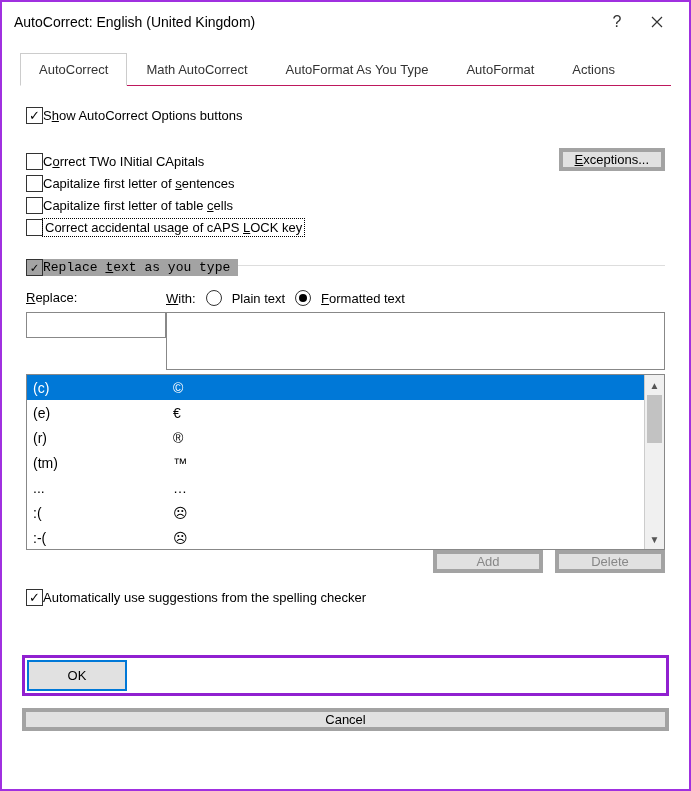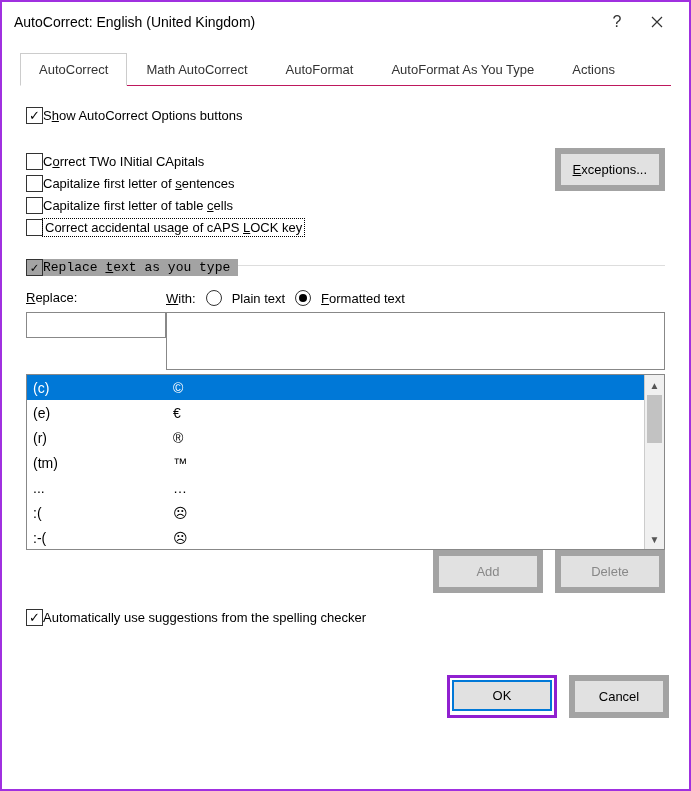--- a/index.html
+++ b/index.html
@@ -66,24 +66,24 @@
       cursor: pointer;
       flex-shrink: 0;
     }
     .chk.checked::after { content: "✓"; }
     .top-section {
       display: flex;
       justify-content: space-between;
       align-items: flex-start;
     }
     .btn-std {
-      padding: 8px 12px;
+      padding: 0 12px;
       font-size: 13px;
       background: #e1e1e1;
-      border: 6px solid #a3a3a3;
+      border: 4px solid #a3a3a3;
       cursor: pointer;
       min-width: 88px;
       text-align: center;
     }
     .btn-disabled {
       color: #888;
     }
     .group-frame {
       border-top: 1px solid #ddd;
       margin-top: 24px;
@@ -158,20 +158,21 @@
       position: absolute; top: 0; left: 2px; right: 2px; height: 48px;
       background: #c2c2c2;
     }
     .btn-row {
       display: flex; justify-content: flex-end; gap: 12px;
     }
     .footer-btns {
       display: flex; justify-content: flex-end; gap: 12px;
       padding: 16px 20px;
       margin-top: 22px;
+      flex-direction: column;
     }
     .btn-ok-wrap {
       border: 3px solid #9020d0;
       padding: 2px;
     }
     .btn-ok {
       padding: 6px 12px;
       font-size: 13px;
       background: #e1e1e1;
       border: 2px solid #0078d7;
@@ -192,22 +193,22 @@
     <svg width="12" height="12" viewBox="0 0 12 12">
         <path d="M1 1 L11 11 M11 1 L1 11" stroke="#333" stroke-width="1.2" fill="none"></path>
       </svg>
   </div>
 </div>
 
 <div class="content">
   <div class="tabs">
     <div class="tab active">AutoCorrect</div>
     <div class="tab">Math AutoCorrect</div>
+    <div class="tab">AutoFormat As You Type</div>
     <div class="tab">AutoFormat</div>
-    <div class="tab">AutoFormat As You Type</div>
     <div class="tab">Actions</div>
   </div>
 
   <div class="panel">
     <div class="chk-row">
       <span class="chk checked"></span>
       <span>S<span class="u">h</span>ow AutoCorrect Options buttons</span>
     </div>
 
     <div class="top-section" style="margin-top:24px;justify-content:space-between;">

